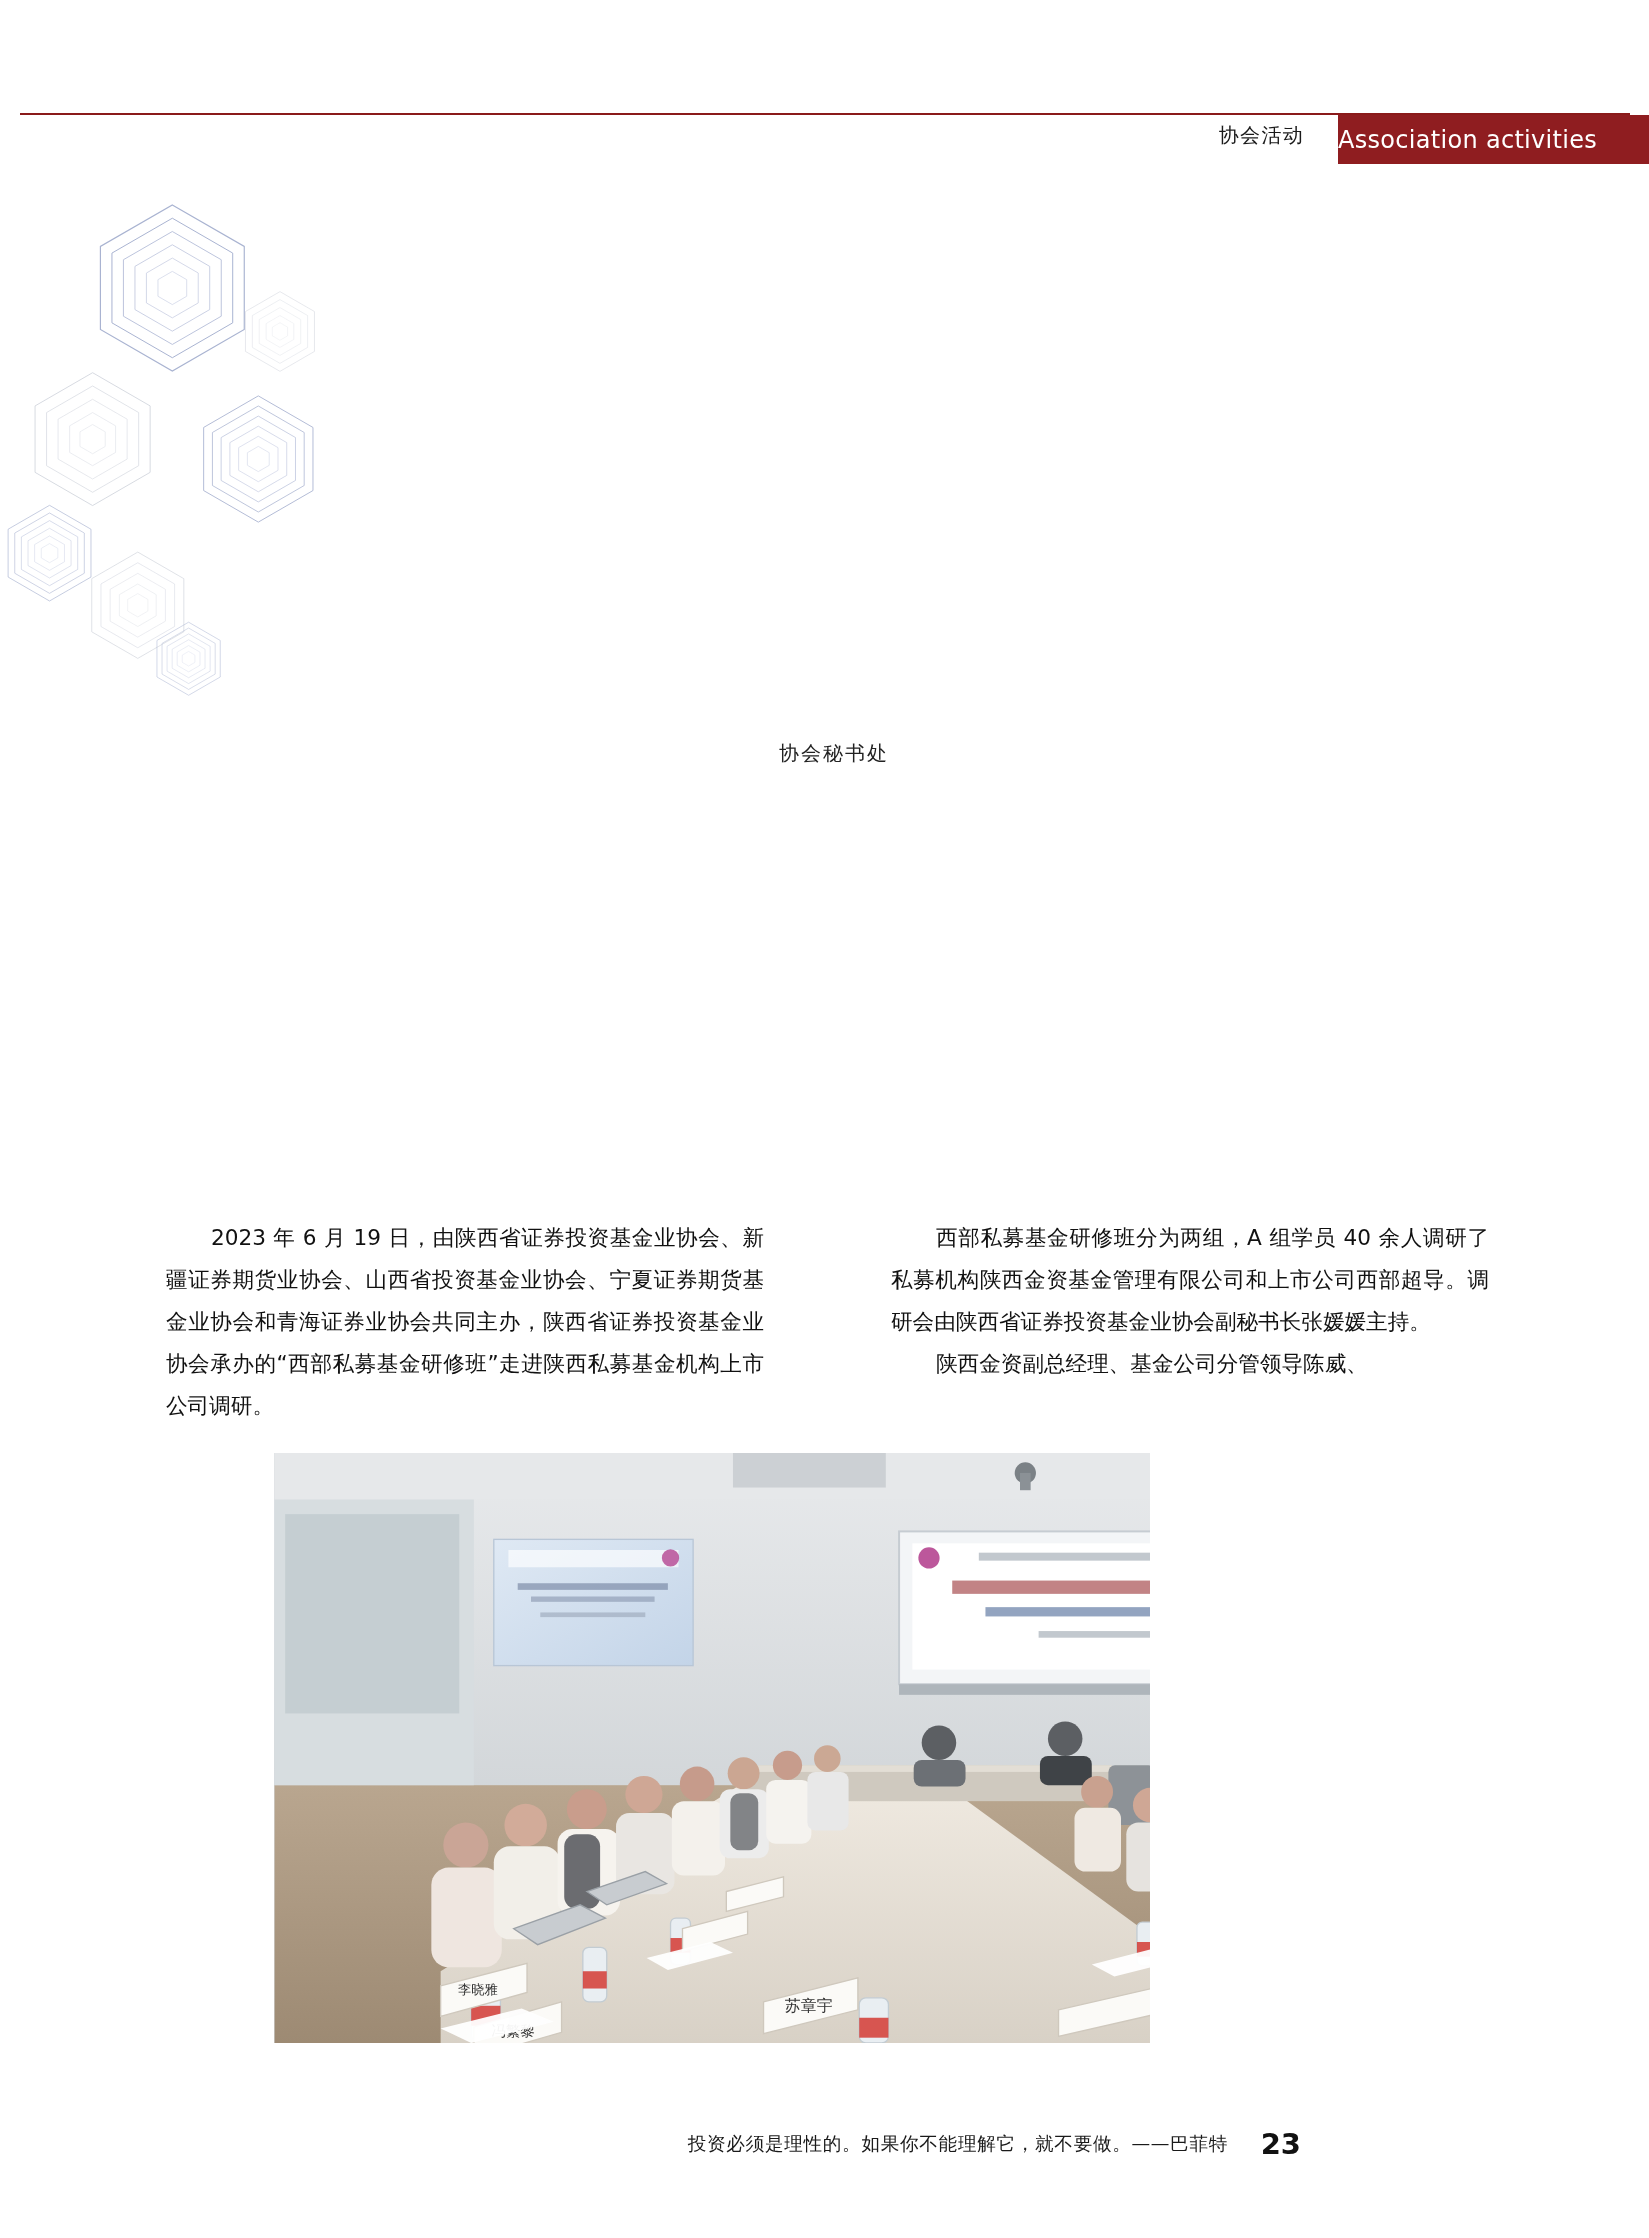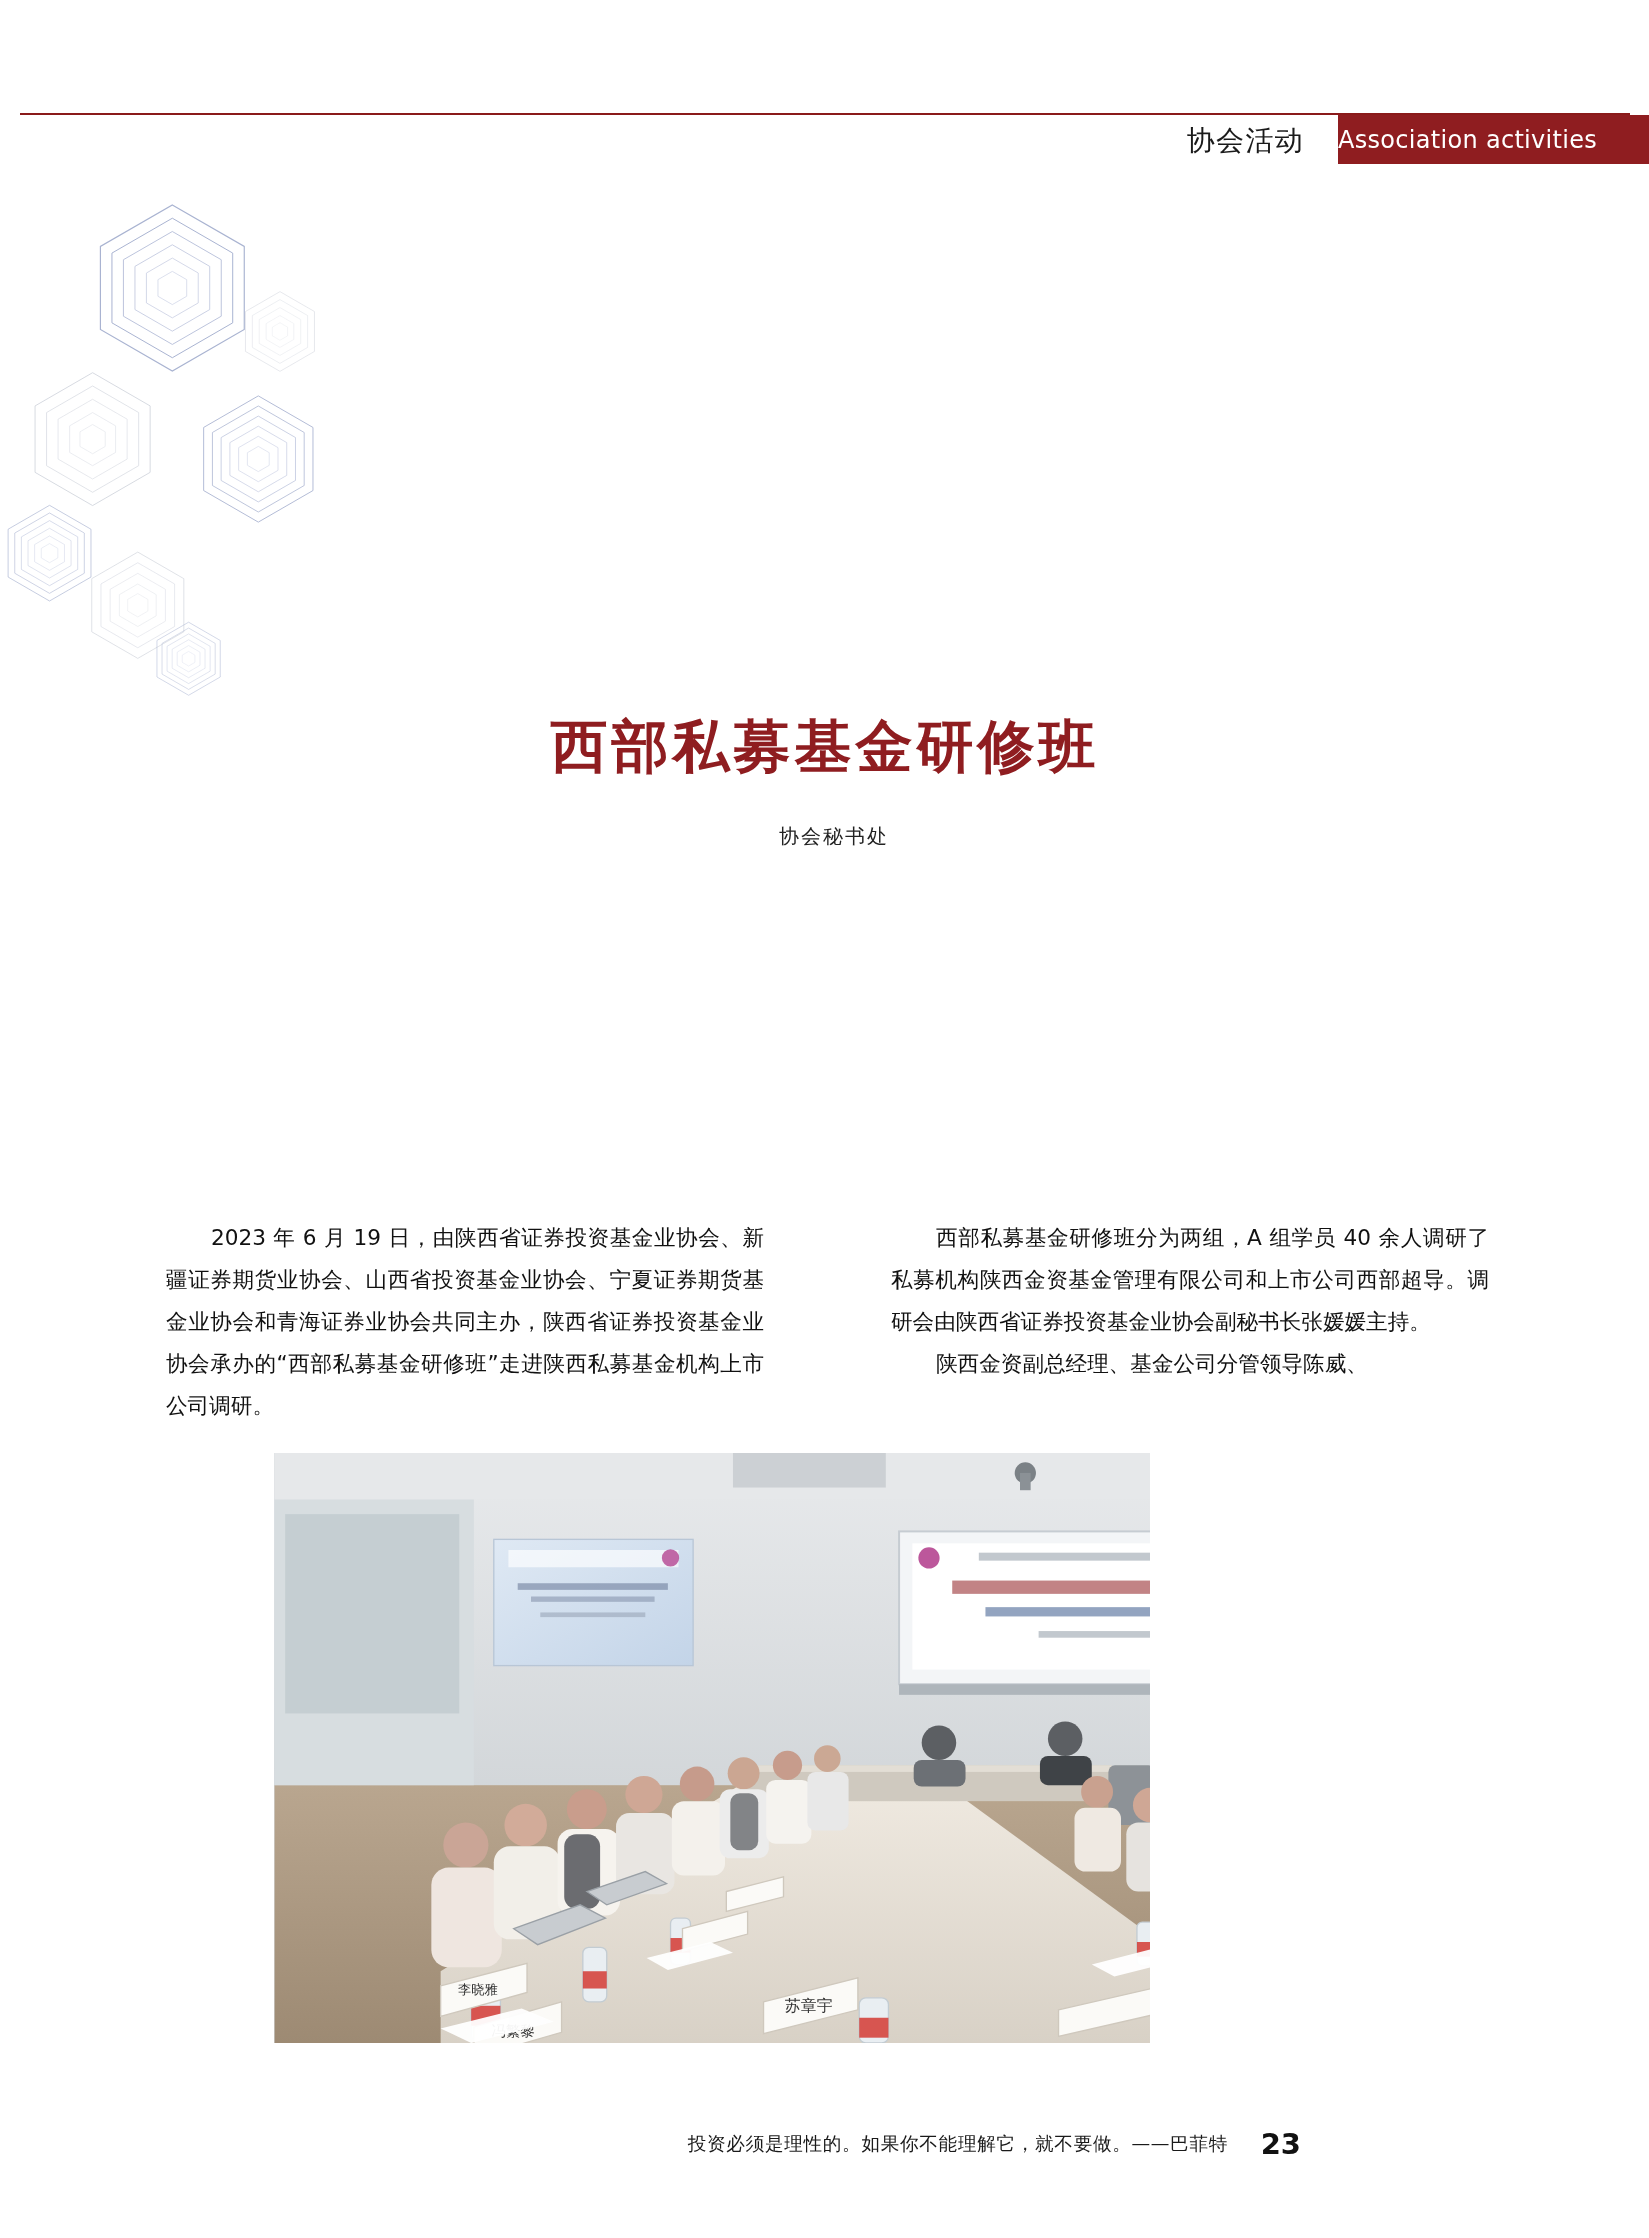--- a/index.html
+++ b/index.html
@@ -28,21 +28,21 @@
     top: 0;
     left: 20px;
     width: 1610px;
     height: 2px;
     background: #8a1a1a;
   }
   .header-cn {
     position: absolute;
     top: 9.3px;
     right: 346px;
-    font-size: 28px;
+    font-size: 20px;
     color: #1a1a1a;
     letter-spacing: 1.3px;
     font-family: "DejaVu Sans", "Liberation Sans", sans-serif;
   }
   .header-tab {
     position: absolute;
     top: 2px;
     right: 0;
     width: 312px;
     height: 49px;
@@ -189,21 +189,20 @@
     <use href="#hexsetgray" x="180" y="390"></use>
     <use href="#hexset" x="430" y="420" transform="scale(0.95) translate(22,22)"></use>
     <use href="#hexsetgray" x="250" y="640" transform="scale(0.8) translate(60,160)"></use>
     <use href="#hexset" x="120" y="560" transform="scale(0.72) translate(40,220)"></use>
     <use href="#hexsetgray" x="470" y="230" transform="scale(0.6) translate(300,150)"></use>
     <use href="#hexset" x="330" y="720" transform="scale(0.55) translate(260,590)"></use>
   </svg>
 </div>
 
 <div class="title-block">
-  <div class="title-line">西部私募基金研修班</div>
   <div class="byline">协会秘书处</div>
 </div>
 
 <div class="columns">
   <div class="col">
     <p class="indent">2023 年 6 月 19 日，由陕西省证券投资基金业协会、新疆证券期货业协会、山西省投资基金业协会、宁夏证券期货基金业协会和青海证券业协会共同主办，陕西省证券投资基金业协会承办的“西部私募基金研修班”走进陕西私募基金机构上市公司调研。</p>
   </div>
   <div class="col">
     <p class="indent">西部私募基金研修班分为两组，A 组学员 40 余人调研了私募机构陕西金资基金管理有限公司和上市公司西部超导。调研会由陕西省证券投资基金业协会副秘书长张媛媛主持。</p>
     <p class="indent">陕西金资副总经理、基金公司分管领导陈威、</p>

